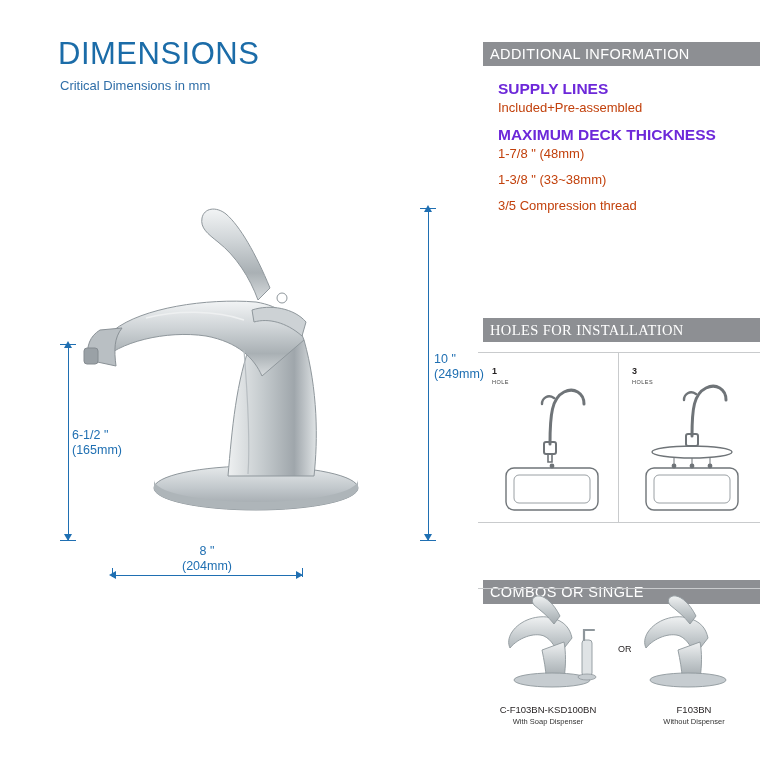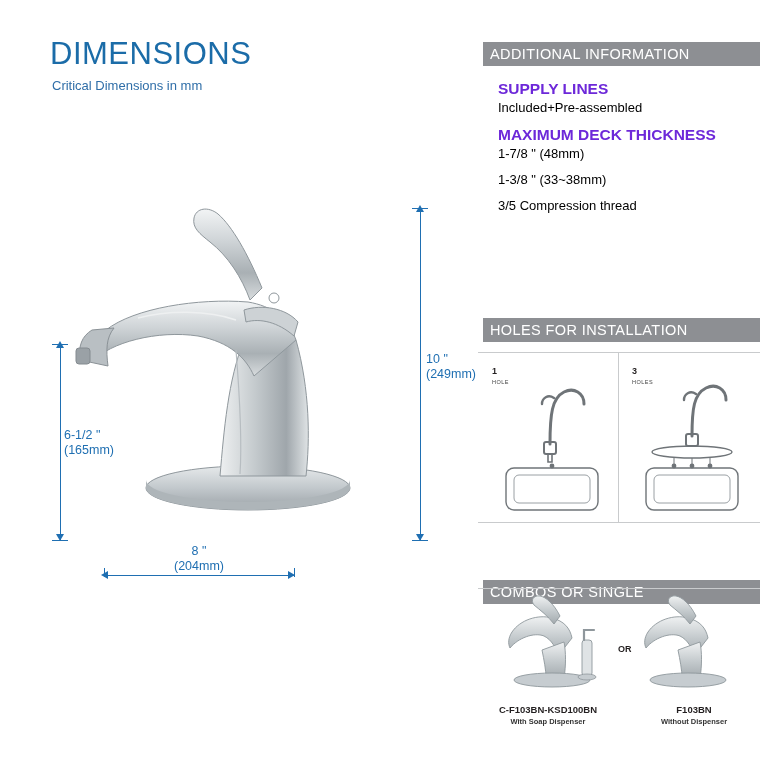--- a/index.html
+++ b/index.html
@@ -7,21 +7,21 @@
     width:768px;height:768px;
     background:#ffffff;
     font-family:"Liberation Sans", sans-serif;
     color:#231f20;
     overflow:hidden;
     position:relative;
   }
   .page{position:relative;width:768px;height:768px;}
 
   
-  .left{position:absolute;left:8px;top:0;width:470px;height:704px;}
+  .left{position:absolute;left:16px;top:0;width:470px;height:704px;}
   .title{
     position:absolute;left:42px;top:36px;
     font-size:31px;letter-spacing:.5px;color:#1b6ca8;font-weight:400;
   }
   .subtitle{
     position:absolute;left:44px;top:78px;
     font-size:13px;color:#2f6ea8;font-weight:400;
   }
 
   
@@ -48,21 +48,21 @@
     font-size:14.5px;letter-spacing:.4px;
     display:flex;align-items:center;
     padding-left:12px;box-sizing:border-box;
   }
   .bar::before{
     content:"";position:absolute;left:0;top:0;bottom:0;width:5px;background:#ffffff;
   }
   .panel{position:absolute;left:0;width:282px;box-sizing:border-box;}
 
   .info-h{font-size:15.5px;font-weight:700;color:#6d28d9;margin:0;}
-  .info-s{font-size:13px;font-weight:400;color:#000000;margin:2px 0 0 0;}
+  .info-s{font-size:13px;font-weight:400;color:#c2410c;margin:2px 0 0 0;}
   .info-block{margin-bottom:11px;}
 
   .hr{position:absolute;height:1px;background:#c9cbcd;left:0;width:282px;}
 
   
   .inst-col{position:absolute;top:0;width:131px;}
   .inst-label{font-size:9px;font-weight:700;color:#231f20;}
   .inst-sub{font-size:5.5px;color:#444;letter-spacing:.5px;margin-top:1px;}
 
   .combo-cap{
@@ -171,21 +171,21 @@
         <p class="info-s">1-7/8 " (48mm)</p>
       </div>
       <div class="info-block">
         <p class="info-s">1-3/8 " (33~38mm)</p>
       </div>
       <div class="info-block">
         <p class="info-s">3/5 Compression thread</p>
       </div>
     </div>
 
-    <div class="bar" style="top:318px;">HOLES FOR INSTALLATION</div>
+    <div class="bar" style="top:318px;font-family:Liberation Serif, serif;">HOLES FOR INSTALLATION</div>
 
     <div class="panel" style="top:352px;height:170px;">
       <div class="hr" style="top:0;"></div>
       <div style="position:absolute;left:140px;top:0;width:1px;height:170px;background:#c9cbcd;"></div>
       <div class="hr" style="top:170px;"></div>
 
       <div class="inst-col" style="left:8px;">
         <div style="position:absolute;left:6px;top:8px;">
           <span class="inst-label">1</span>
           <div class="inst-sub">HOLE</div>
@@ -224,21 +224,21 @@
           <rect x="28" y="117" width="76" height="28" rx="5" fill="none" stroke="#9aa0a4" stroke-width="1"></rect>
           <circle cx="48" cy="108" r="2.4" fill="#6f7478"></circle>
           <circle cx="66" cy="108" r="2.4" fill="#6f7478"></circle>
           <circle cx="84" cy="108" r="2.4" fill="#6f7478"></circle>
         </svg>
       </div>
     </div>
 
     <div class="bar" style="top:580px;">COMBOS OR SINGLE</div>
 
-    <div class="panel" style="top:588px;height:150px;font-weight:bold;">
+    <div class="panel" style="top:588px;height:150px;">
       <div class="hr" style="top:0;"></div>
 
       <svg width="140" height="100" viewBox="0 0 140 100" style="position:absolute;left:0;top:6px;">
         <defs>
           <linearGradient id="m2" x1="0" y1="0" x2="0" y2="1">
             <stop offset="0%" stop-color="#eff1f2"></stop>
               <stop offset="55%" stop-color="#c3c9cc"></stop>
               <stop offset="100%" stop-color="#a3aaae"></stop>
           </linearGradient>
         </defs>

